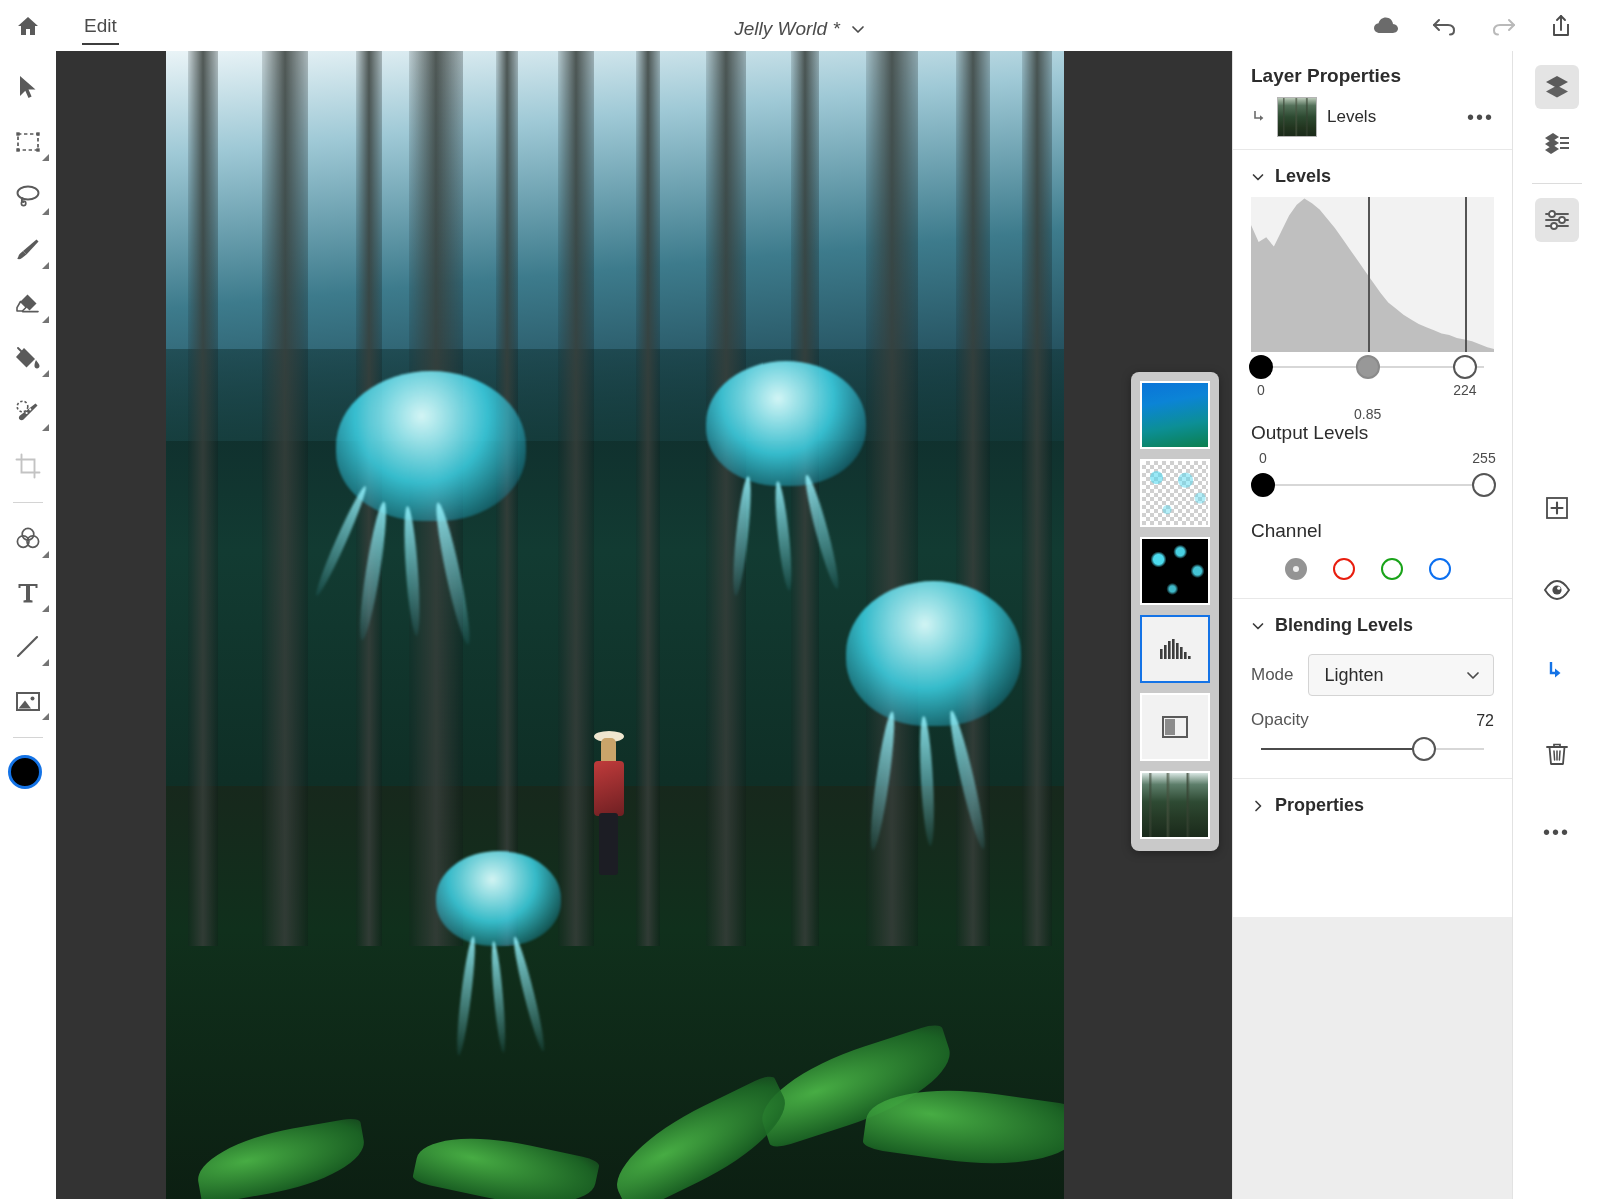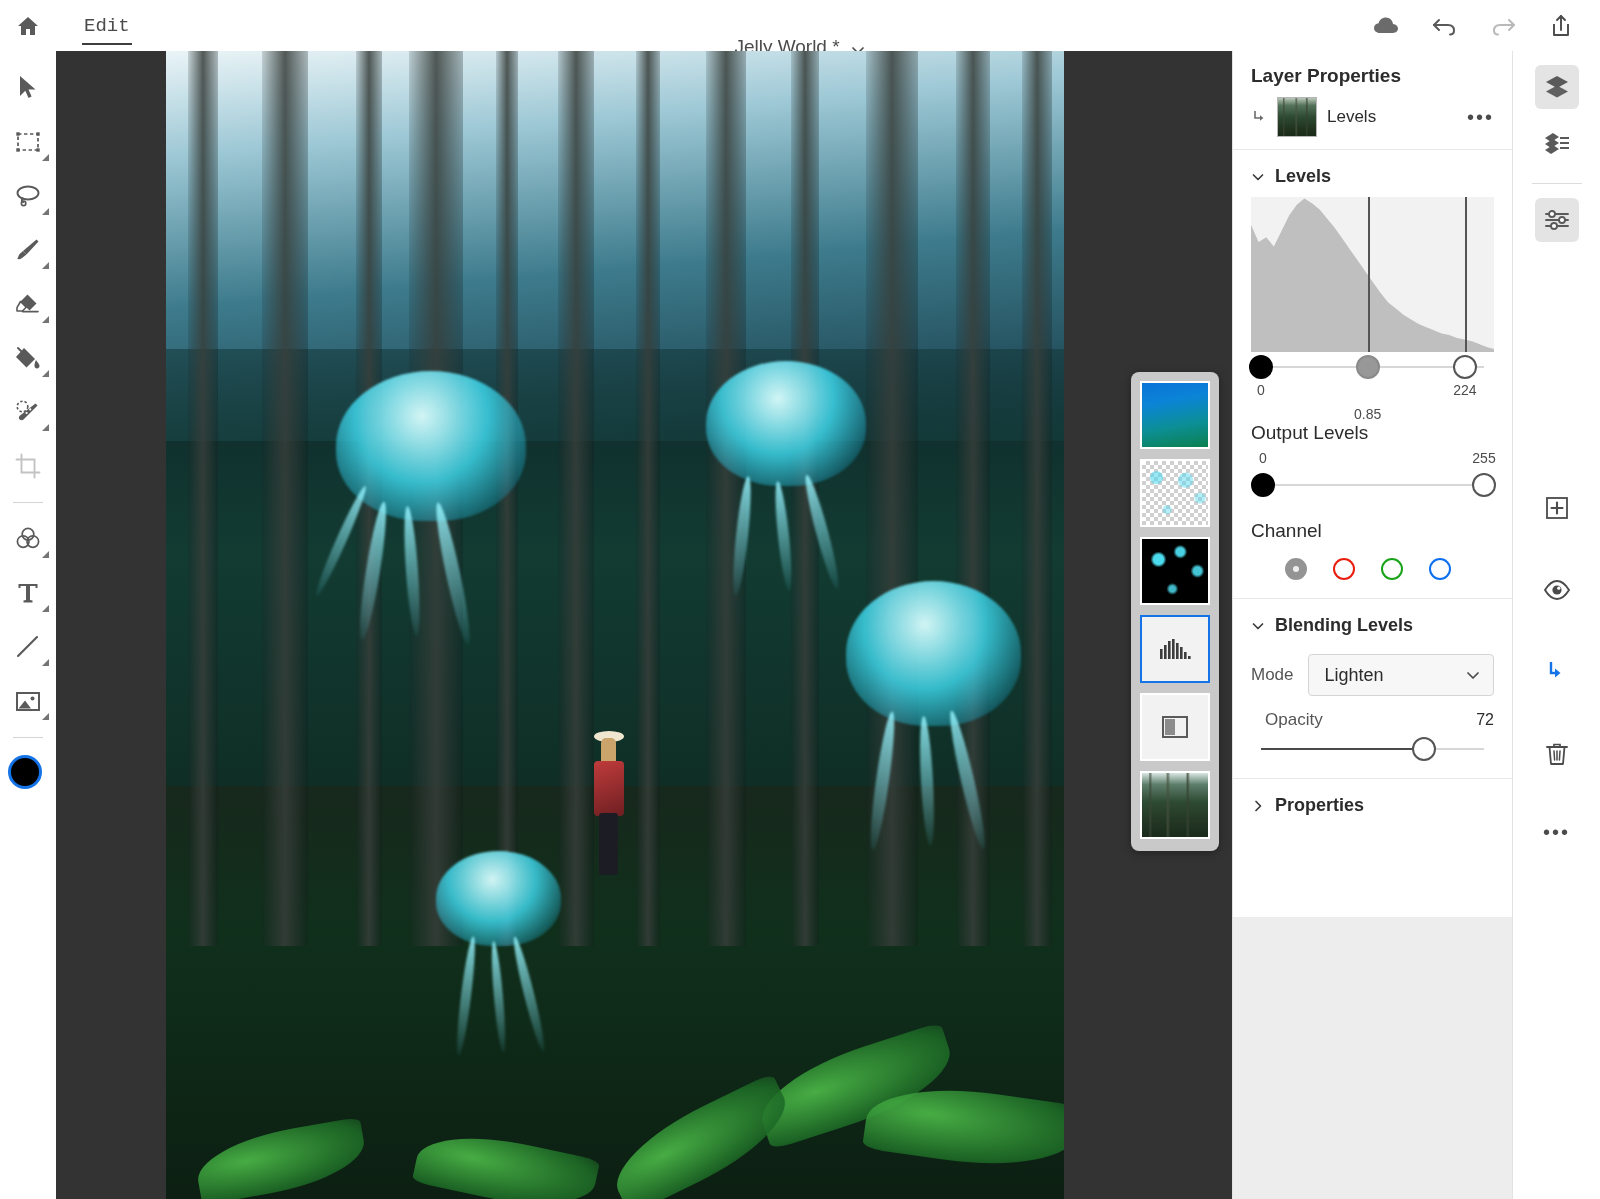--- a/index.html
+++ b/index.html
@@ -17,30 +17,30 @@
     background: #ffffff; display: flex; align-items: center;
   }
   .home-btn {
     width: 56px; height: 51px; display: flex; align-items: center; justify-content: center;
     cursor: pointer;
   }
   .edit-tab {
     margin-left: 12px; height: 51px; display: flex; flex-direction: column;
     align-items: center; justify-content: center; cursor: pointer; position: relative;
     padding: 0 16px;
-    font-family: Liberation Mono, monospace;
   }
   .edit-tab .lbl { font-size: 19px; color: #4b4b4b; }
   .edit-tab .underline {
     position: absolute; bottom: 6px; left: 14px; right: 14px; height: 2px; background: #3d3d3d;
   }
   .doc-title {
     position: absolute; left: 0; right: 0; top: 0; height: 58px;
-    display: flex; align-items: flex-end; justify-content: center; gap: 10px;
+    display: flex; align-items: center; justify-content: center; gap: 10px;
     pointer-events: none;
+    font-style: italic;
   }
   .doc-title .t { font-size: 19px; color: #4b4b4b; pointer-events: auto; cursor: pointer;}
   .doc-title .chev { pointer-events: auto; cursor: pointer; display:flex; }
   .topbar-right {
     position: absolute; right: 10px; top: 0; height: 51px;
     display: flex; align-items: center; gap: 28px; padding-right: 14px;
   }
   .tb-icon { width: 30px; height: 30px; display: flex; align-items: center; justify-content: center; cursor: pointer; }
 
   
@@ -242,21 +242,21 @@
 
   .mode-row { display:flex; align-items:center; gap: 14px; padding: 8px 18px 0 18px; }
   .mode-lbl { font-size: 17px; color: #555; }
   .select {
     flex:1; height: 42px; background:#f7f7f7; border:1px solid #d4d4d4; border-radius: 4px;
     display:flex; align-items:center; justify-content: space-between; padding: 0 12px 0 16px;
     cursor:pointer;
     gap:8px;
   }
   .select .val { font-size: 18px; color: #2c2c2c; }
-  .opa-head { display:flex; align-items:center; justify-content:space-between; padding: 14px 18px 0 32px; }
+  .opa-head { display:flex; align-items:flex-end; justify-content:space-between; padding: 14px 18px 0 18px; }
   .opa-head .l { font-size: 17px; color: #555; }
   .opa-head .v { font-size: 16px; color: #2c2c2c; }
   .divider-line { height:1px; background:#e8e8e8; margin: 14px 0 0 0; }
 
   
   .right-rail {
     position: absolute; left: 1512px; top: 51px; width: 88px; height: 1148px;
     background: #ffffff; border-left: 1px solid #e2e2e2;
     display: flex; flex-direction: column; align-items: center; padding-top: 14px;
   }

